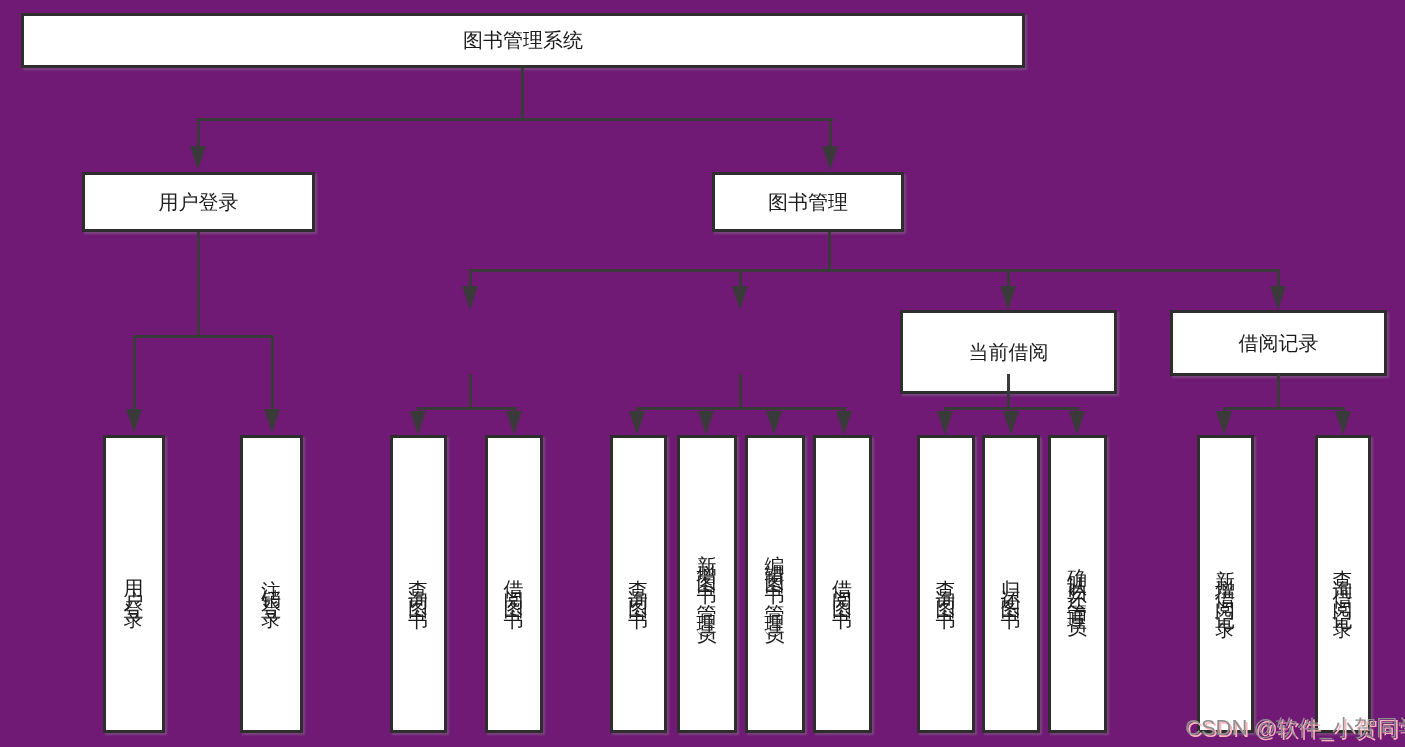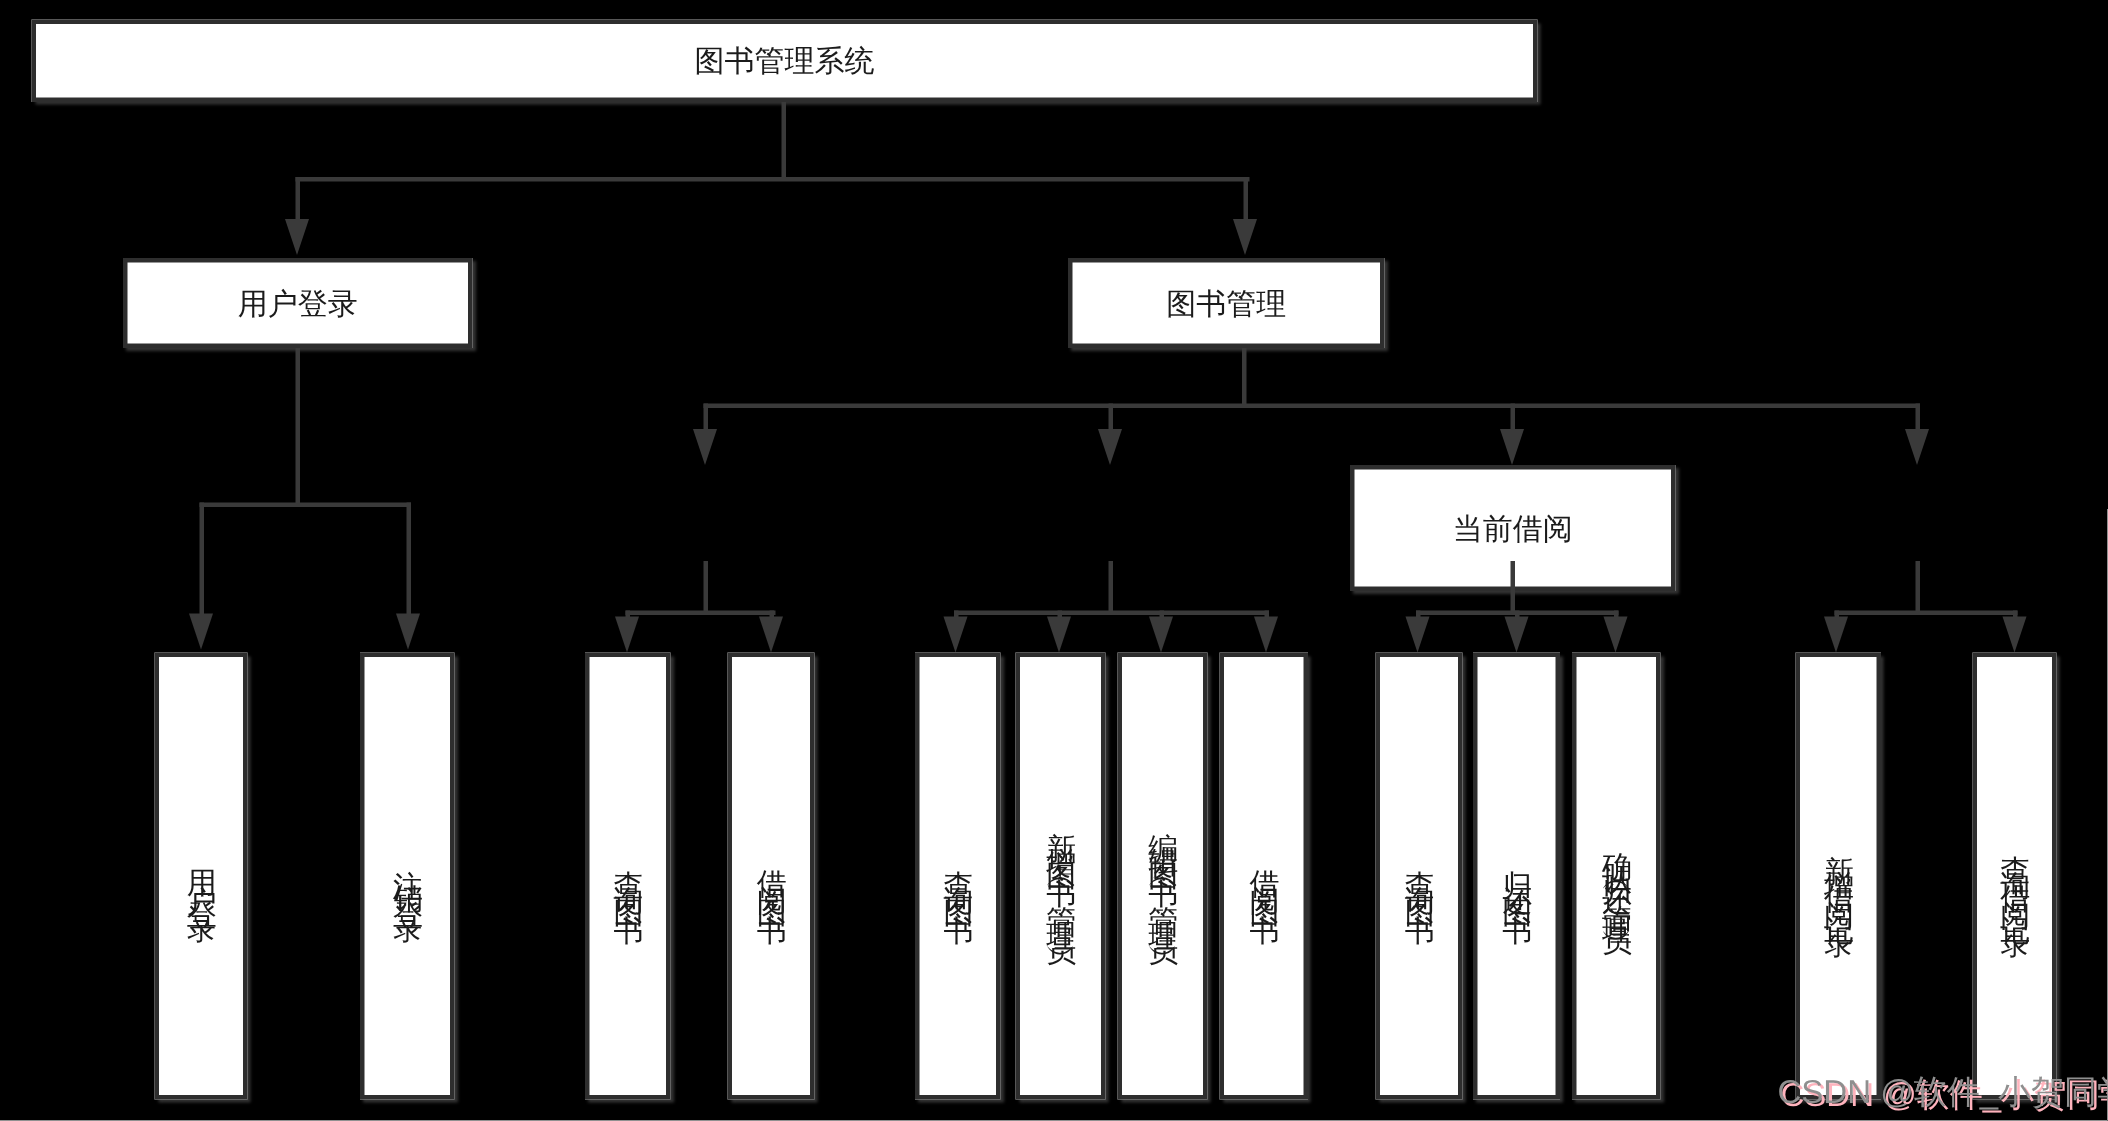--- a/index.html
+++ b/index.html
@@ -1,19 +1,19 @@
 <!DOCTYPE html>
 <html><head>
 <meta charset="utf-8">
 <style>
   html,body{margin:0;padding:0;background:#ffffff;}
   .stage{
     position:relative;
     width:1405px;height:747px;
-    background:#000000;
+    background:#701a75;
     font-family:"Liberation Sans","DejaVu Sans",sans-serif;
     overflow:hidden;
   }
   .box{
     position:absolute;
     box-sizing:border-box;
     border:3px solid #2e2e2e;
     background:#ffffff;
     display:flex;align-items:center;justify-content:center;
     color:#1b1b1b;
@@ -67,21 +67,21 @@
   <div class="vline" style="left:521px;top:68px;height:52px;"></div>
   <div class="hline" style="left:197px;top:118px;width:636px;"></div>
   <div class="vline" style="left:197px;top:118px;height:30px;"></div>
   <div class="ah" style="left:190px;top:146px;"></div>
   <div class="vline" style="left:829px;top:118px;height:30px;"></div>
   <div class="ah" style="left:822px;top:146px;"></div>
 
   <div class="box" style="left:82px;top:172px;width:233px;height:60px;">
     <span>用户登录</span>
   </div>
-  <div class="box" style="left:712px;top:172px;width:211px;height:60px;">
+  <div class="box" style="left:712px;top:172px;width:192px;height:60px;">
     <span>图书管理</span>
   </div>
 
   <div class="vline" style="left:197px;top:232px;height:105px;"></div>
   <div class="hline" style="left:133px;top:335px;width:141px;"></div>
   <div class="vline" style="left:133px;top:335px;height:76px;"></div>
   <div class="ah" style="left:126px;top:409px;"></div>
   <div class="vline" style="left:271px;top:335px;height:76px;"></div>
   <div class="ah" style="left:264px;top:409px;"></div>
 
@@ -91,20 +91,23 @@
   <div class="ah" style="left:462px;top:286px;"></div>
   <div class="vline" style="left:739px;top:269px;height:20px;"></div>
   <div class="ah" style="left:732px;top:286px;"></div>
   <div class="vline" style="left:1007px;top:269px;height:20px;"></div>
   <div class="ah" style="left:1000px;top:286px;"></div>
   <div class="vline" style="left:1277px;top:269px;height:20px;"></div>
   <div class="ah" style="left:1270px;top:286px;"></div>
 
   <div class="box" style="left:900px;top:310px;width:217px;height:84px;">
     <span>当前借阅</span>
+  </div>
+  <div class="box" style="left:1170px;top:310px;width:217px;height:66px;">
+    <span>借阅记录</span>
   </div>
 
   <div class="vline" style="left:469px;top:374px;height:36px;"></div>
   <div class="vline" style="left:739px;top:374px;height:36px;"></div>
   <div class="vline" style="left:1007px;top:374px;height:36px;"></div>
   <div class="vline" style="left:1277px;top:374px;height:36px;"></div>
 
   <div class="hline" style="left:417px;top:407px;width:100px;"></div>
   <div class="vline" style="left:417px;top:407px;height:10px;"></div>
   <div class="ah" style="left:410px;top:411px;"></div>

